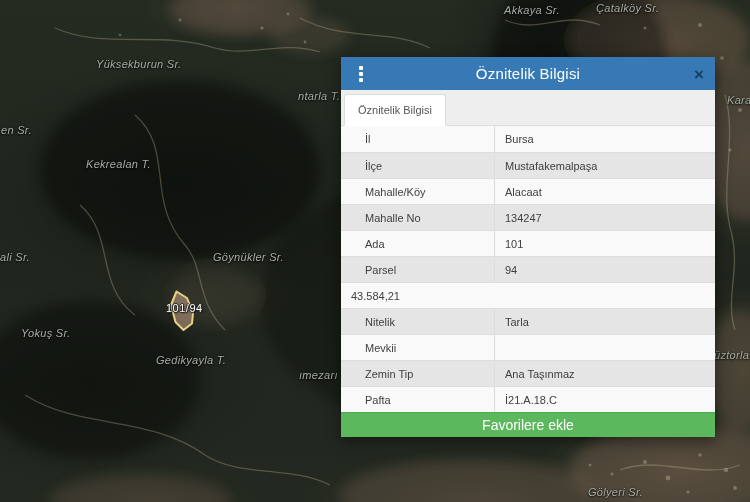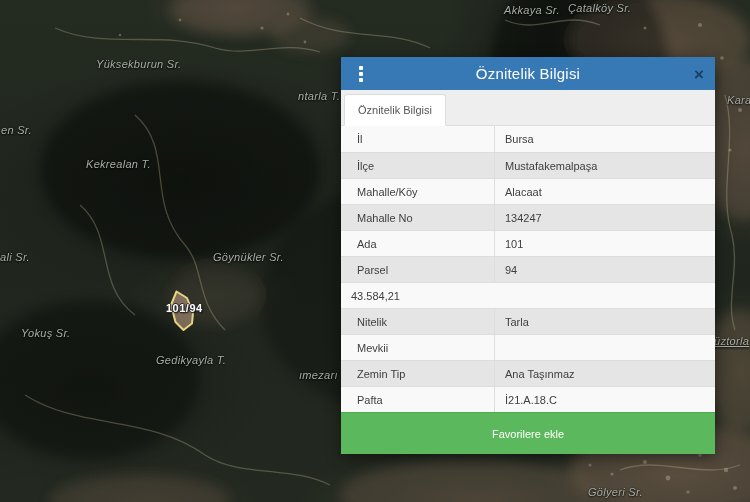--- a/index.html
+++ b/index.html
@@ -18,21 +18,21 @@
       radial-gradient(ellipse 160px 60px at 150px 505px, rgba(88,76,60,.30), transparent 70%),
       radial-gradient(ellipse 120px 60px at 215px 295px, rgba(96,82,64,.16), transparent 70%),
       radial-gradient(ellipse 300px 160px at 180px 180px, rgba(8,12,8,.35), transparent 75%),
       radial-gradient(ellipse 240px 130px at 90px 390px, rgba(8,12,8,.30), transparent 75%),
       radial-gradient(ellipse 200px 220px at 590px 60px, rgba(6,9,7,.45), transparent 75%),
       linear-gradient(180deg,#242b21,#20261e 55%,#232920);}
   .map svg{position:absolute;inset:0;}
   .map-label{position:absolute;font-style:italic;font-weight:500;font-size:11px;
     color:#a7ada5;letter-spacing:.3px;white-space:nowrap;
     text-shadow:0 1px 2px rgba(0,0,0,.85),0 0 2px rgba(0,0,0,.6);text-align:center;}
-  .parcel-label{position:absolute;left:166px;top:302px;font-size:11px;font-weight:bold;
+  .parcel-label{position:absolute;left:166px;top:302px;font-size:11px;font-weight:normal;
     color:#fff;letter-spacing:.5px;white-space:nowrap;
     text-shadow:-1px 0 0 #2a2a2a,1px 0 0 #2a2a2a,0 -1px 0 #2a2a2a,0 1px 0 #2a2a2a,1px 1px 2px #000;}
 
   
   .dialog{position:absolute;left:341px;top:57px;width:374px;
     background:#e5e5e5;box-shadow:0 4px 14px rgba(0,0,0,.45);}
   .dialog-header{position:relative;height:33px;background:var(--header-blue,#3779b5);
     display:flex;align-items:center;justify-content:center;}
   .dialog-title{color:#fff;font-size:15px;font-weight:500;letter-spacing:.2px;}
   .kebab{position:absolute;left:15px;top:50%;transform:translateY(-50%);
@@ -45,24 +45,24 @@
   .tab{font-size:11px;padding:0 13px;height:30px;display:flex;align-items:center;
     cursor:pointer;border:1px solid transparent;margin-bottom:-1px;}
   .tab.active{background:#fff;color:#555;border-color:#ddd;border-bottom-color:#fff;
     border-radius:3px 3px 0 0;}
   .tab.inactive{color:var(--tab-link,#337ab7);}
   .attr-table{width:100%;}
   .attr-row{display:flex;height:26px;border-top:1px solid #ddd;box-sizing:border-box;
     font-size:11px;color:#404040;align-items:center;}
   .attr-row:first-child{border-top:none;}
   .attr-row:nth-child(odd){background:#f9f9f9;}
-  .attr-label{width:154px;flex:0 0 154px;padding-left:16px;box-sizing:border-box;
+  .attr-label{width:154px;flex:0 0 154px;padding-left:24px;box-sizing:border-box;
     border-right:1px solid #ddd;height:100%;display:flex;align-items:center;}
   .attr-value{flex:1;padding-left:10px;}
-  .fav-btn{height:42px;background:var(--button-green,#5cb85c);color:#fff;font-size:11px;
+  .fav-btn{height:25px;background:var(--button-green,#5cb85c);color:#fff;font-size:14px;
     display:flex;align-items:center;justify-content:center;cursor:pointer;
     border-top:1px solid #4cae4c;box-sizing:border-box;}
 </style>
 </head>
 <body>
 
 <div class="stage">
 
   <div class="map">
     <svg width="750" height="502" viewBox="0 0 750 502">
@@ -114,30 +114,30 @@
         <circle cx="262" cy="28" r="1.6"></circle>
           <circle cx="288" cy="14" r="1.4"></circle>
         <circle cx="305" cy="42" r="1.4"></circle>
           <circle cx="180" cy="20" r="1.4"></circle>
         <circle cx="120" cy="35" r="1.3"></circle>
       </g>
       <polygon points="176.5,291.5 187,298 193,313 192,323.5 183.5,330 175.5,322 171,305" fill="rgba(199,163,136,.55)" stroke="#e6d383" stroke-width="2" stroke-linejoin="round"></polygon>
     </svg>
     <div id="map-labels">
         <span class="map-label" style="left: 504px; top: 4px;">Akkaya Sr.</span>
-        <span class="map-label" style="left: 568px; top: 2px;">Çatalköy Sr.</span>
+        <span class="map-label" style="left: 596px; top: 2px;">Çatalköy Sr.</span>
         <span class="map-label" style="left: 96px; top: 58px;">Yüksekburun Sr.</span>
         <span class="map-label" style="left: 727px; top: 94px;">Kara</span>
         <span class="map-label" style="left: 298px; top: 90px;">ntarla T.</span>
         <span class="map-label" style="left: 1px; top: 124px;">en Sr.</span>
         <span class="map-label" style="left: 86px; top: 158px;">Kekrealan T.</span>
         <span class="map-label" style="left: 0px; top: 251px;">ali Sr.</span>
         <span class="map-label" style="left: 193px; top: 251px; margin-left: 20px;">Göynükler Sr.</span>
         <span class="map-label" style="left: 21px; top: 327px;">Yokuş Sr.</span>
-        <span class="map-label" style="left: 714px; top: 335px; text-decoration: underline;">üztorla</span>
+        <span class="map-label" style="left: 714px; top: 349px;">üztorla</span>
         <span class="map-label" style="left: 156px; top: 354px;">Gedikyayla T.</span>
         <span class="map-label" style="left: 299px; top: 369px;">ımezarı</span>
         <span class="map-label" style="left: 588px; top: 486px;">Gölyeri Sr.</span>
       </div>
     <div class="parcel-label">101/94</div>
   </div>
 
   <div class="dialog">
     <div class="dialog-header">
       <div class="kebab">

